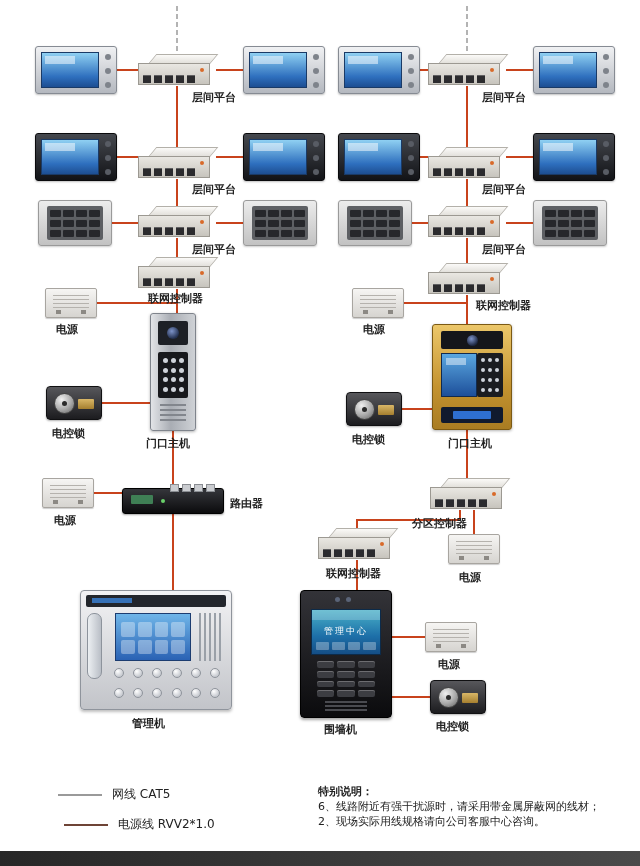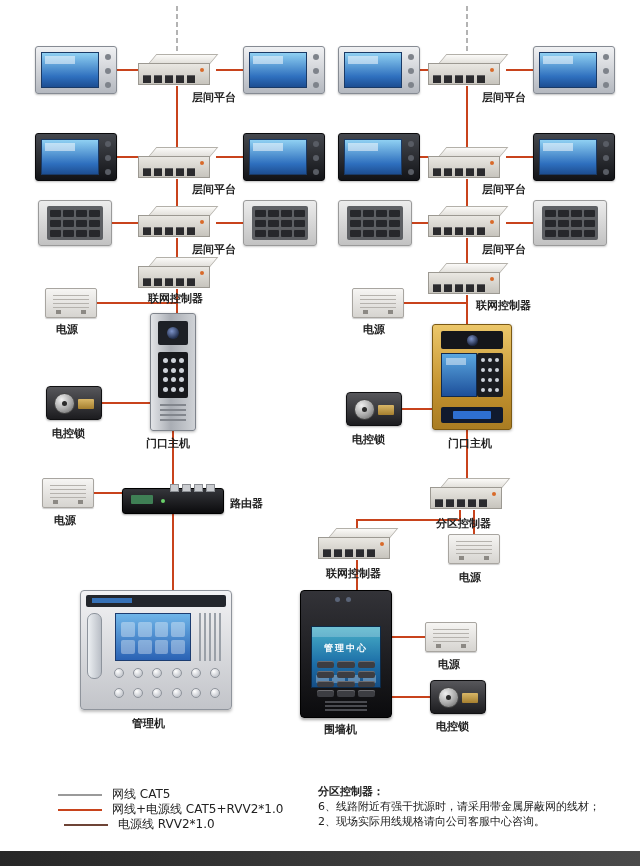--- a/index.html
+++ b/index.html
@@ -113,22 +113,22 @@
   .mgmt .keys { position:absolute; left:30px; right:8px; bottom:8px; height:36px; display:grid;
                 grid-template-columns:repeat(6,1fr); gap:4px; justify-items:center; align-items:center; }
   .mgmt .keys b { width:10px; height:10px; border-radius:50%; border:1px solid #8f949c;
                   background:radial-gradient(circle at 35% 30%, #ffffff, #c7cad0 70%); }
 
   
   .wall { width:92px; height:128px; background:linear-gradient(180deg,#333338,#0b0b0d);
           border:1px solid #000; border-radius:4px; box-shadow:0 2px 3px rgba(0,0,0,.35); }
   .wall .cam { position:absolute; left:50%; top:6px; margin-left:-11px; display:flex; gap:6px; }
   .wall .cam b { width:5px; height:5px; border-radius:50%; background:#5a6478; }
-  .wall .scr { position:absolute; left:10px; top:35px; right:10px; height:62px;
-               background:linear-gradient(180deg,#49b0c8,#1d6fa8 60%,#154e86); border:1px solid #0c2b4a;font-weight:bold; }
+  .wall .scr { position:absolute; left:10px; top:18px; right:10px; height:46px;
+               background:linear-gradient(180deg,#49b0c8,#1d6fa8 60%,#154e86); border:1px solid #0c2b4a; }
   .wall .hdr { position:absolute; left:0; top:0; right:0; height:10px; background:rgba(255,255,255,.22); }
   .wall .txt { position:absolute; left:0; right:0; top:15px; text-align:center; font-size:9px; color:#ffffff; letter-spacing:2px; }
   .wall .row { position:absolute; left:4px; right:4px; bottom:4px; height:8px; display:flex; gap:3px; }
   .wall .row b { flex:1; background:rgba(255,255,255,.3); border-radius:1px; }
   .wall .pad { position:absolute; left:16px; top:70px; right:16px; height:36px; display:grid;
                grid-template-columns:repeat(3,1fr); gap:3px; }
   .wall .pad b { background:#3c3d42; border-radius:2px; box-shadow:inset 0 1px 0 rgba(255,255,255,.25); }
   .wall .spk { position:absolute; left:24px; bottom:6px; right:24px; height:10px;
                background:repeating-linear-gradient(180deg,#4a4b50 0 2px, transparent 2px 4px); }
 
@@ -546,21 +546,21 @@
       <i class="bodyf"></i>
     <span class="ports">
         <b></b>
         <b></b>
         <b></b>
         <b></b>
         <b></b>
       </span>
     <i class="led"></i>
   </div>
-  <div class="lbl" style="left:436px;top:516px">分区控制器</div>
+  <div class="lbl" style="left:412px;top:516px">分区控制器</div>
 
   <div class="dev switch" style="left:318px;top:528px">
     <i class="topf"></i>
       <i class="bodyf"></i>
     <span class="ports">
         <b></b>
         <b></b>
         <b></b>
         <b></b>
         <b></b>
@@ -655,29 +655,25 @@
     <i class="cyl"></i>
       <i class="hole"></i>
       <i class="plate"></i>
   </div>
   <div class="lbl" style="left:436px;top:719px">电控锁</div>
 
   <div class="legend-row" style="left:58px;top:786px">
     <i class="legend-line lg1"></i>
     <span>网线 CAT5</span>
   </div>
-  <div class="legend-row" style="left:58px;top:801px">
-    <i class="legend-line lg2"></i>
-    <span>网线+电源线 CAT5+RVV2*1.0</span>
-  </div>
   <div class="legend-row" style="left:64px;top:816px">
     <i class="legend-line lg3"></i>
     <span>电源线 RVV2*1.0</span>
   </div>
 
   <div class="notes">
-    <div class="t">分区控制器：</div>
+    <div class="t">特别说明：</div>
     <div>6、线路附近有强干扰源时，请采用带金属屏蔽网的线材；</div>
     <div>2、现场实际用线规格请向公司客服中心咨询。</div>
   </div>
 
   <div class="footer"></div>
 </div>
 
 </body></html>

